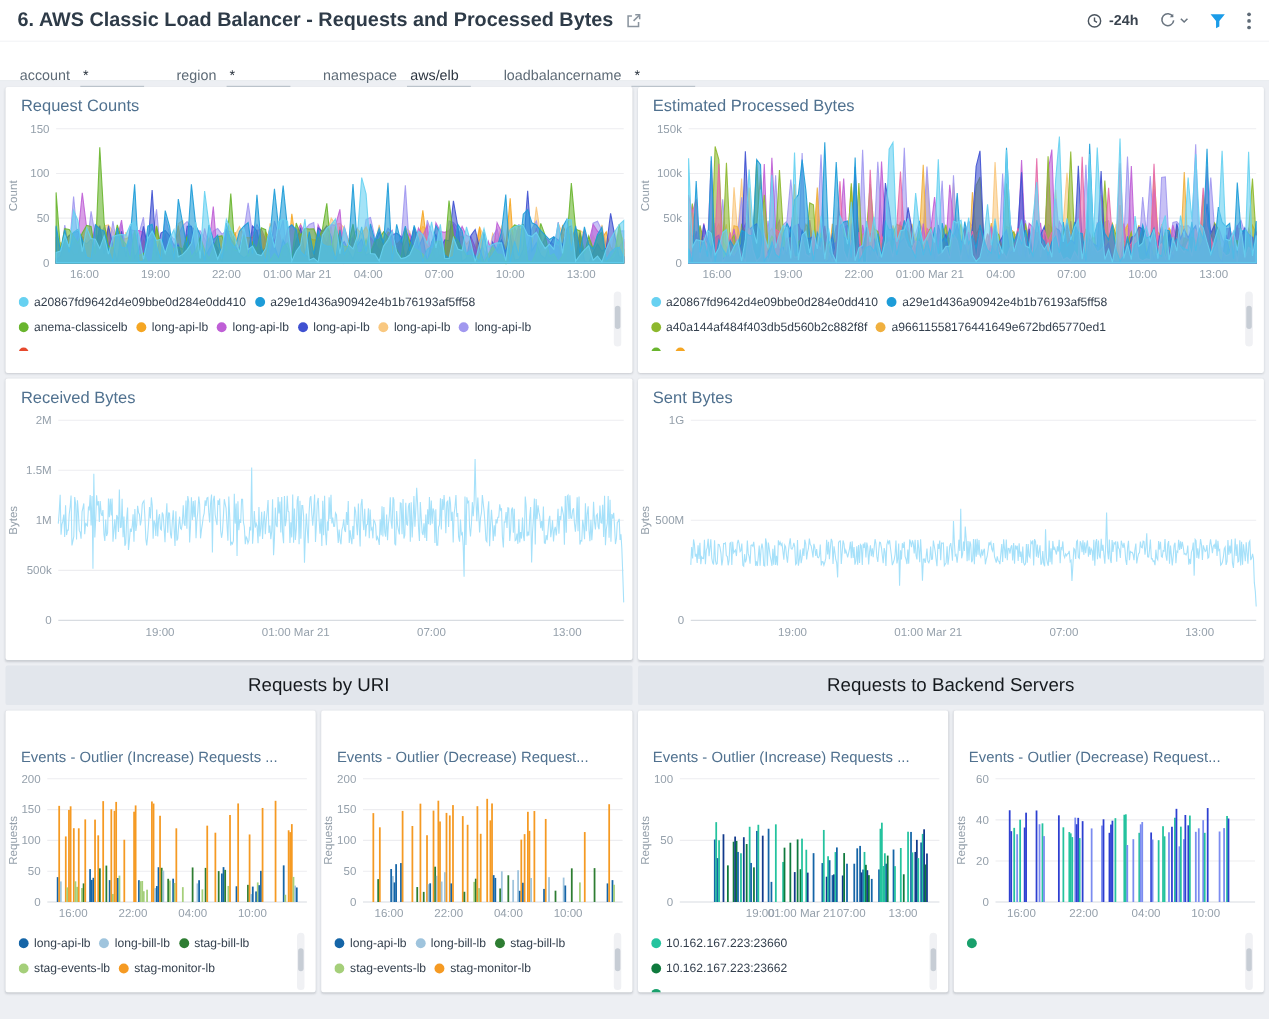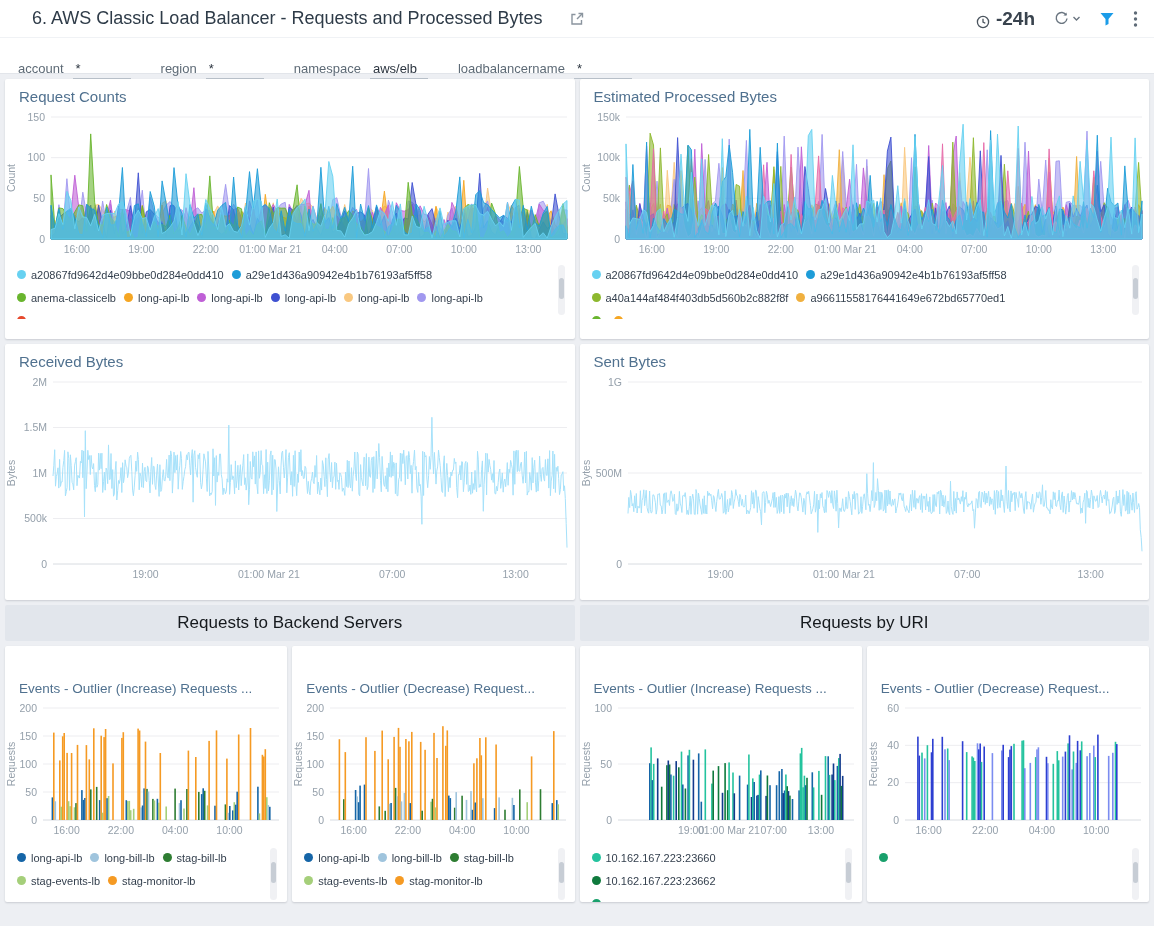--- a/index.html
+++ b/index.html
@@ -11,24 +11,24 @@
     color:#2e3b48;
   }
   svg { font-family:inherit; display:block; }
 
   
   .topbar {
     height:38px; background:#fff; display:flex; align-items:center;
     justify-content:space-between; padding:0 16px; border-bottom:1px solid #f0f2f5;
   }
   .topbar-left { display:flex; align-items:center; gap:10px; min-width:0; }
-  .dash-title { margin:16px; font-size:18px; font-weight:400; color:#2e3b48; white-space:nowrap; }
+  .dash-title { margin:0; font-size:18px; font-weight:700; color:#2e3b48; white-space:nowrap; }
   .icon { display:inline-flex; align-items:center; justify-content:center; cursor:pointer; }
   .topbar-right { display:flex; align-items:center; gap:18px; }
-  .timerange { display:flex; align-items:flex-end; gap:5px; font-size:19px; font-weight:700; color:#39434e; cursor:pointer; }
+  .timerange { display:flex; align-items:flex-start; gap:5px; font-size:13px; font-weight:700; color:#39434e; cursor:pointer; }
   .refresh-wrap { display:flex; align-items:center; gap:2px; }
 
   
   .filterbar {
     height:36px; background:#fff; display:flex; align-items:center; gap:30px;
     padding:0 18px; border-bottom:1px solid #e2e5ea;
   }
   .filter { display:flex; align-items:baseline; gap:9px; font-size:13px;margin-top:28px; }
   .flabel { color:#5d6a76; }
   .fvalue { color:#2c3540; border-bottom:1px solid #b9c1ca; min-width:58px; padding:0 3px 2px; }
@@ -337,22 +337,22 @@
             <text x="387.24" y="206" text-anchor="middle" fill="#95a0ab" font-size="10.5">07:00</text>
             <text x="510.6" y="206" text-anchor="middle" fill="#95a0ab" font-size="10.5">13:00</text>
             <text fill="#95a0ab" font-size="10.5" text-anchor="middle" transform="translate(10 101) rotate(-90)">Bytes</text>
             <path d="M48.0 141.5 L48.8 125.4 L49.7 135.6 L50.5 118.4 L51.3 122.8 L52.1 134.0 L53.0 131.5 L53.8 139.7 L54.6 123.8 L55.5 136.1 L56.3 121.5 L57.1 141.0 L57.9 134.2 L58.8 135.7 L59.6 135.8 L60.4 118.7 L61.3 141.0 L62.1 128.4 L62.9 125.8 L63.8 117.8 L64.6 133.7 L65.4 126.2 L66.2 118.3 L67.1 135.6 L67.9 139.6 L68.7 141.2 L69.6 119.1 L70.4 137.4 L71.2 141.0 L72.0 140.3 L72.9 122.8 L73.7 122.9 L74.5 125.3 L75.4 130.8 L76.2 142.1 L77.0 137.1 L77.8 122.2 L78.7 122.2 L79.5 121.5 L80.3 133.0 L81.2 134.0 L82.0 141.9 L82.8 137.4 L83.6 121.8 L84.5 121.1 L85.3 141.7 L86.1 120.6 L87.0 130.5 L87.8 129.1 L88.6 127.9 L89.5 133.5 L90.3 121.9 L91.1 118.8 L91.9 122.2 L92.8 129.4 L93.6 128.4 L94.4 122.2 L95.3 141.8 L96.1 142.7 L96.9 131.8 L97.7 139.2 L98.6 136.1 L99.4 119.4 L100.2 131.1 L101.1 134.3 L101.9 140.5 L102.7 123.7 L103.5 123.3 L104.4 124.5 L105.2 120.6 L106.0 127.4 L106.9 142.4 L107.7 138.3 L108.5 142.6 L109.3 134.8 L110.2 124.0 L111.0 142.3 L111.8 128.1 L112.7 122.2 L113.5 126.8 L114.3 142.1 L115.2 142.6 L116.0 117.5 L116.8 121.4 L117.6 142.2 L118.5 121.2 L119.3 126.5 L120.1 133.0 L121.0 137.6 L121.8 142.4 L122.6 126.8 L123.4 141.3 L124.3 123.8 L125.1 141.7 L125.9 133.2 L126.8 142.0 L127.6 119.2 L128.4 123.5 L129.2 120.9 L130.1 123.7 L130.9 122.2 L131.7 128.8 L132.6 136.8 L133.4 123.6 L134.2 125.2 L135.0 133.1 L135.9 139.5 L136.7 129.7 L137.5 122.9 L138.4 117.4 L139.2 126.7 L140.0 127.3 L140.9 125.2 L141.7 121.5 L142.5 125.2 L143.3 141.2 L144.2 140.0 L145.0 118.9 L145.8 142.3 L146.7 136.5 L147.5 127.5 L148.3 139.9 L149.1 135.4 L150.0 126.4 L150.8 133.4 L151.6 118.6 L152.5 122.6 L153.3 136.5 L154.1 130.1 L154.9 126.8 L155.8 117.6 L156.6 123.1 L157.4 124.1 L158.3 129.3 L159.1 134.7 L159.9 122.4 L160.7 125.5 L161.6 133.4 L162.4 127.2 L163.2 134.5 L164.1 135.1 L164.9 133.4 L165.7 123.1 L166.6 142.0 L167.4 138.5 L168.2 138.7 L169.0 141.8 L169.9 138.9 L170.7 135.4 L171.5 118.8 L172.4 132.1 L173.2 120.5 L174.0 136.3 L174.8 126.9 L175.7 117.9 L176.5 120.1 L177.3 140.6 L178.2 124.6 L179.0 130.1 L179.8 136.6 L180.6 139.4 L181.5 152.9 L182.3 121.4 L183.1 120.1 L184.0 119.8 L184.8 140.7 L185.6 130.5 L186.4 119.3 L187.3 122.7 L188.1 131.4 L188.9 128.1 L189.8 131.2 L190.6 134.6 L191.4 131.0 L192.3 126.7 L193.1 120.6 L193.9 135.5 L194.7 120.1 L195.6 135.3 L196.4 125.4 L197.2 141.4 L198.1 137.7 L198.9 124.6 L199.7 141.4 L200.5 123.5 L201.4 139.7 L202.2 123.0 L203.0 124.0 L203.9 141.7 L204.7 122.3 L205.5 126.1 L206.3 121.0 L207.2 134.8 L208.0 121.2 L208.8 125.1 L209.7 141.1 L210.5 129.7 L211.3 123.8 L212.1 133.7 L213.0 126.4 L213.8 134.6 L214.6 126.8 L215.5 118.2 L216.3 122.1 L217.1 133.8 L218.0 138.9 L218.8 129.3 L219.6 120.9 L220.4 121.2 L221.3 125.8 L222.1 133.0 L222.9 140.1 L223.8 126.3 L224.6 130.0 L225.4 142.5 L226.2 123.3 L227.1 119.8 L227.9 122.0 L228.7 119.3 L229.6 126.9 L230.4 133.3 L231.2 141.8 L232.0 139.6 L232.9 136.7 L233.7 132.2 L234.5 119.3 L235.4 140.2 L236.2 136.2 L237.0 122.1 L237.8 160.4 L238.7 128.2 L239.5 136.7 L240.3 121.8 L241.2 126.0 L242.0 120.5 L242.8 133.9 L243.7 136.6 L244.5 140.8 L245.3 127.5 L246.1 140.4 L247.0 118.5 L247.8 120.8 L248.6 125.4 L249.5 119.3 L250.3 122.4 L251.1 131.2 L251.9 118.6 L252.8 133.1 L253.6 136.6 L254.4 118.9 L255.3 127.3 L256.1 139.2 L256.9 118.2 L257.7 131.4 L258.6 155.9 L259.4 136.4 L260.2 136.2 L261.1 139.7 L261.9 134.5 L262.7 126.7 L263.5 138.2 L264.4 139.5 L265.2 137.0 L266.0 124.9 L266.9 136.5 L267.7 136.3 L268.5 119.5 L269.4 124.6 L270.2 129.5 L271.0 136.6 L271.8 142.8 L272.7 122.4 L273.5 127.0 L274.3 119.5 L275.2 137.4 L276.0 121.7 L276.8 121.9 L277.6 121.7 L278.5 142.2 L279.3 140.9 L280.1 139.5 L281.0 124.7 L281.8 141.4 L282.6 134.7 L283.4 124.4 L284.3 121.8 L285.1 128.3 L285.9 137.8 L286.8 101.7 L287.6 121.2 L288.4 133.3 L289.2 132.3 L290.1 139.6 L290.9 131.8 L291.7 118.6 L292.6 128.8 L293.4 90.6 L294.2 135.5 L295.1 131.7 L295.9 120.4 L296.7 128.8 L297.5 106.7 L298.4 118.4 L299.2 138.3 L300.0 119.9 L300.9 137.5 L301.7 120.3 L302.5 122.9 L303.3 139.1 L304.2 137.0 L305.0 118.1 L305.8 140.9 L306.7 118.3 L307.5 134.0 L308.3 117.8 L309.1 132.3 L310.0 119.0 L310.8 132.4 L311.6 134.3 L312.5 127.3 L313.3 133.2 L314.1 128.8 L314.9 126.8 L315.8 141.0 L316.6 136.6 L317.4 133.9 L318.3 127.8 L319.1 121.0 L319.9 123.1 L320.8 120.9 L321.6 127.2 L322.4 128.9 L323.2 121.6 L324.1 134.1 L324.9 136.5 L325.7 139.5 L326.6 133.7 L327.4 137.9 L328.2 138.3 L329.0 140.8 L329.9 131.0 L330.7 122.5 L331.5 138.9 L332.4 118.2 L333.2 127.0 L334.0 135.4 L334.8 118.4 L335.7 137.2 L336.5 126.5 L337.3 126.7 L338.2 131.2 L339.0 125.5 L339.8 123.6 L340.6 137.6 L341.5 121.7 L342.3 140.5 L343.1 123.9 L344.0 126.7 L344.8 124.1 L345.6 138.0 L346.5 121.8 L347.3 134.3 L348.1 129.4 L348.9 139.8 L349.8 124.9 L350.6 139.6 L351.4 141.6 L352.3 140.5 L353.1 122.6 L353.9 139.6 L354.7 122.5 L355.6 133.2 L356.4 134.7 L357.2 120.3 L358.1 121.9 L358.9 119.2 L359.7 142.0 L360.5 118.1 L361.4 120.4 L362.2 134.0 L363.0 123.1 L363.9 135.1 L364.7 129.1 L365.5 123.7 L366.3 141.4 L367.2 139.2 L368.0 129.0 L368.8 140.5 L369.7 142.7 L370.5 109.2 L371.3 134.7 L372.2 140.2 L373.0 142.4 L373.8 119.4 L374.6 139.1 L375.5 126.5 L376.3 141.1 L377.1 119.9 L378.0 128.0 L378.8 126.0 L379.6 129.1 L380.4 132.1 L381.3 124.7 L382.1 129.4 L382.9 118.7 L383.8 140.0 L384.6 125.4 L385.4 127.2 L386.2 120.2 L387.1 132.7 L387.9 134.9 L388.7 131.6 L389.6 133.2 L390.4 131.4 L391.2 131.4 L392.0 128.8 L392.9 138.7 L393.7 137.5 L394.5 156.2 L395.4 140.9 L396.2 126.6 L397.0 127.5 L397.9 136.1 L398.7 120.3 L399.5 119.3 L400.3 134.6 L401.2 135.6 L402.0 120.1 L402.8 122.0 L403.7 130.1 L404.5 119.1 L405.3 132.4 L406.1 121.1 L407.0 131.0 L407.8 123.8 L408.6 119.3 L409.5 134.1 L410.3 124.9 L411.1 132.4 L411.9 126.7 L412.8 128.5 L413.6 137.7 L414.4 118.6 L415.3 142.3 L416.1 121.3 L416.9 118.1 L417.7 136.3 L418.6 119.5 L419.4 133.4 L420.2 135.6 L421.1 117.8 L421.9 128.9 L422.7 123.2 L423.6 132.9 L424.4 140.5 L425.2 123.1 L426.0 94.0 L426.9 129.5 L427.7 136.5 L428.5 118.5 L429.4 136.7 L430.2 139.9 L431.0 118.9 L431.8 129.8 L432.7 121.5 L433.5 122.4 L434.3 120.1 L435.2 138.7 L436.0 120.4 L436.8 126.1 L437.6 127.3 L438.5 135.3 L439.3 119.6 L440.1 122.6 L441.0 126.1 L441.8 121.4 L442.6 126.7 L443.4 137.0 L444.3 141.6 L445.1 125.8 L445.9 119.6 L446.8 137.3 L447.6 129.4 L448.4 130.2 L449.3 130.2 L450.1 132.1 L450.9 137.2 L451.7 128.0 L452.6 122.1 L453.4 140.2 L454.2 135.2 L455.1 131.2 L455.9 130.5 L456.7 120.3 L457.5 125.4 L458.4 126.0 L459.2 119.9 L460.0 120.4 L460.9 132.3 L461.7 125.5 L462.5 112.8 L463.3 134.2 L464.2 134.4 L465.0 127.9 L465.8 118.5 L466.7 136.0 L467.5 135.9 L468.3 138.3 L469.1 137.8 L470.0 141.8 L470.8 127.7 L471.6 135.4 L472.5 137.0 L473.3 119.8 L474.1 127.6 L475.0 120.6 L475.8 133.9 L476.6 134.5 L477.4 128.6 L478.3 129.0 L479.1 118.0 L479.9 132.8 L480.8 137.7 L481.6 122.9 L482.4 119.9 L483.2 140.4 L484.1 124.0 L484.9 132.8 L485.7 142.1 L486.6 133.2 L487.4 123.6 L488.2 121.4 L489.0 140.1 L489.9 129.1 L490.7 130.0 L491.5 118.7 L492.4 128.0 L493.2 120.2 L494.0 127.1 L494.8 120.6 L495.7 125.5 L496.5 131.7 L497.3 131.2 L498.2 132.5 L499.0 130.7 L499.8 123.9 L500.7 141.4 L501.5 136.0 L502.3 140.8 L503.1 130.2 L504.0 127.5 L504.8 121.2 L505.6 151.3 L506.5 118.4 L507.3 119.6 L508.1 135.3 L508.9 126.4 L509.8 135.9 L510.6 127.3 L511.4 118.0 L512.3 123.5 L513.1 137.0 L513.9 123.8 L514.7 126.5 L515.6 129.3 L516.4 128.6 L517.2 123.5 L518.1 135.5 L518.9 134.7 L519.7 124.0 L520.5 118.4 L521.4 124.6 L522.2 130.9 L523.0 124.5 L523.9 123.1 L524.7 127.1 L525.5 118.4 L526.4 133.5 L527.2 119.6 L528.0 128.5 L528.8 127.6 L529.7 141.8 L530.5 141.0 L531.3 138.9 L532.2 134.0 L533.0 126.7 L533.8 125.2 L534.6 141.5 L535.5 138.3 L536.3 118.9 L537.1 132.4 L538.0 124.0 L538.8 131.1 L539.6 118.2 L540.4 139.8 L541.3 144.3 L542.1 132.3 L542.9 117.6 L543.8 133.5 L544.6 122.7 L545.4 139.0 L546.2 138.3 L547.1 119.2 L547.9 142.1 L548.7 120.5 L549.6 141.5 L550.4 122.9 L551.2 129.4 L552.1 138.2 L552.9 121.0 L553.7 130.6 L554.5 140.5 L555.4 121.3 L556.2 119.7 L557.0 137.2 L557.9 135.3 L558.7 131.5 L559.5 135.5 L560.3 157.7 L561.2 165.6 L562.0 179.3" fill="none" stroke="#a6e1fa" stroke-width="1"></path>
           </svg>
         </div>
     </section>
   </div>
 
   <div class="row">
+    <div class="section-header">Requests by URI</div>
     <div class="section-header">Requests to Backend Servers</div>
-    <div class="section-header">Requests by URI</div>
   </div>
 
   <div class="row row-small">
     <section class="panel">
       <h2 class="ptitle">Events - Outlier (Increase) Requests ...</h2>
       <div class="chart">
           <svg width="282" height="142">
             <line x1="38" x2="274" y1="122" y2="122" stroke="#d8dce1" stroke-width="1"></line>
             <text x="32" y="125.5" text-anchor="end" fill="#95a0ab" font-size="10.5">0</text>
             <line x1="38" x2="274" y1="94" y2="94" stroke="#ededf0" stroke-width="1"></line>

